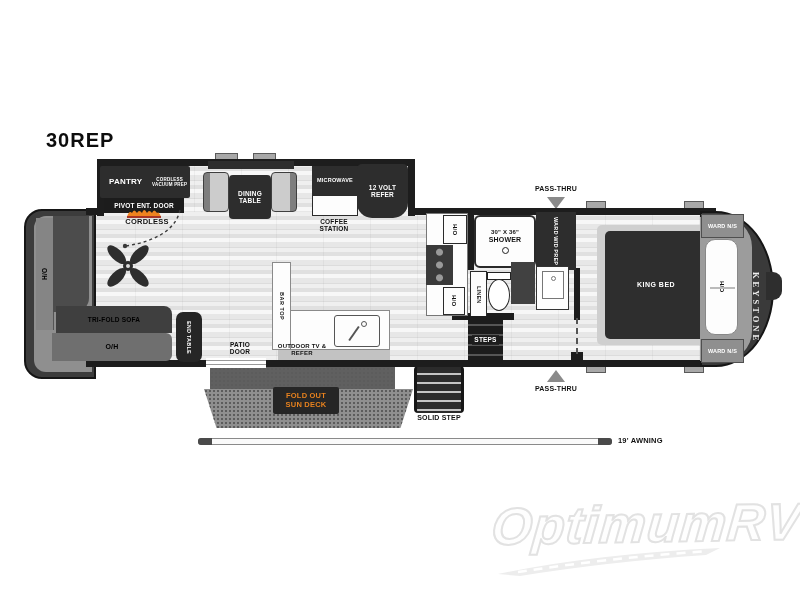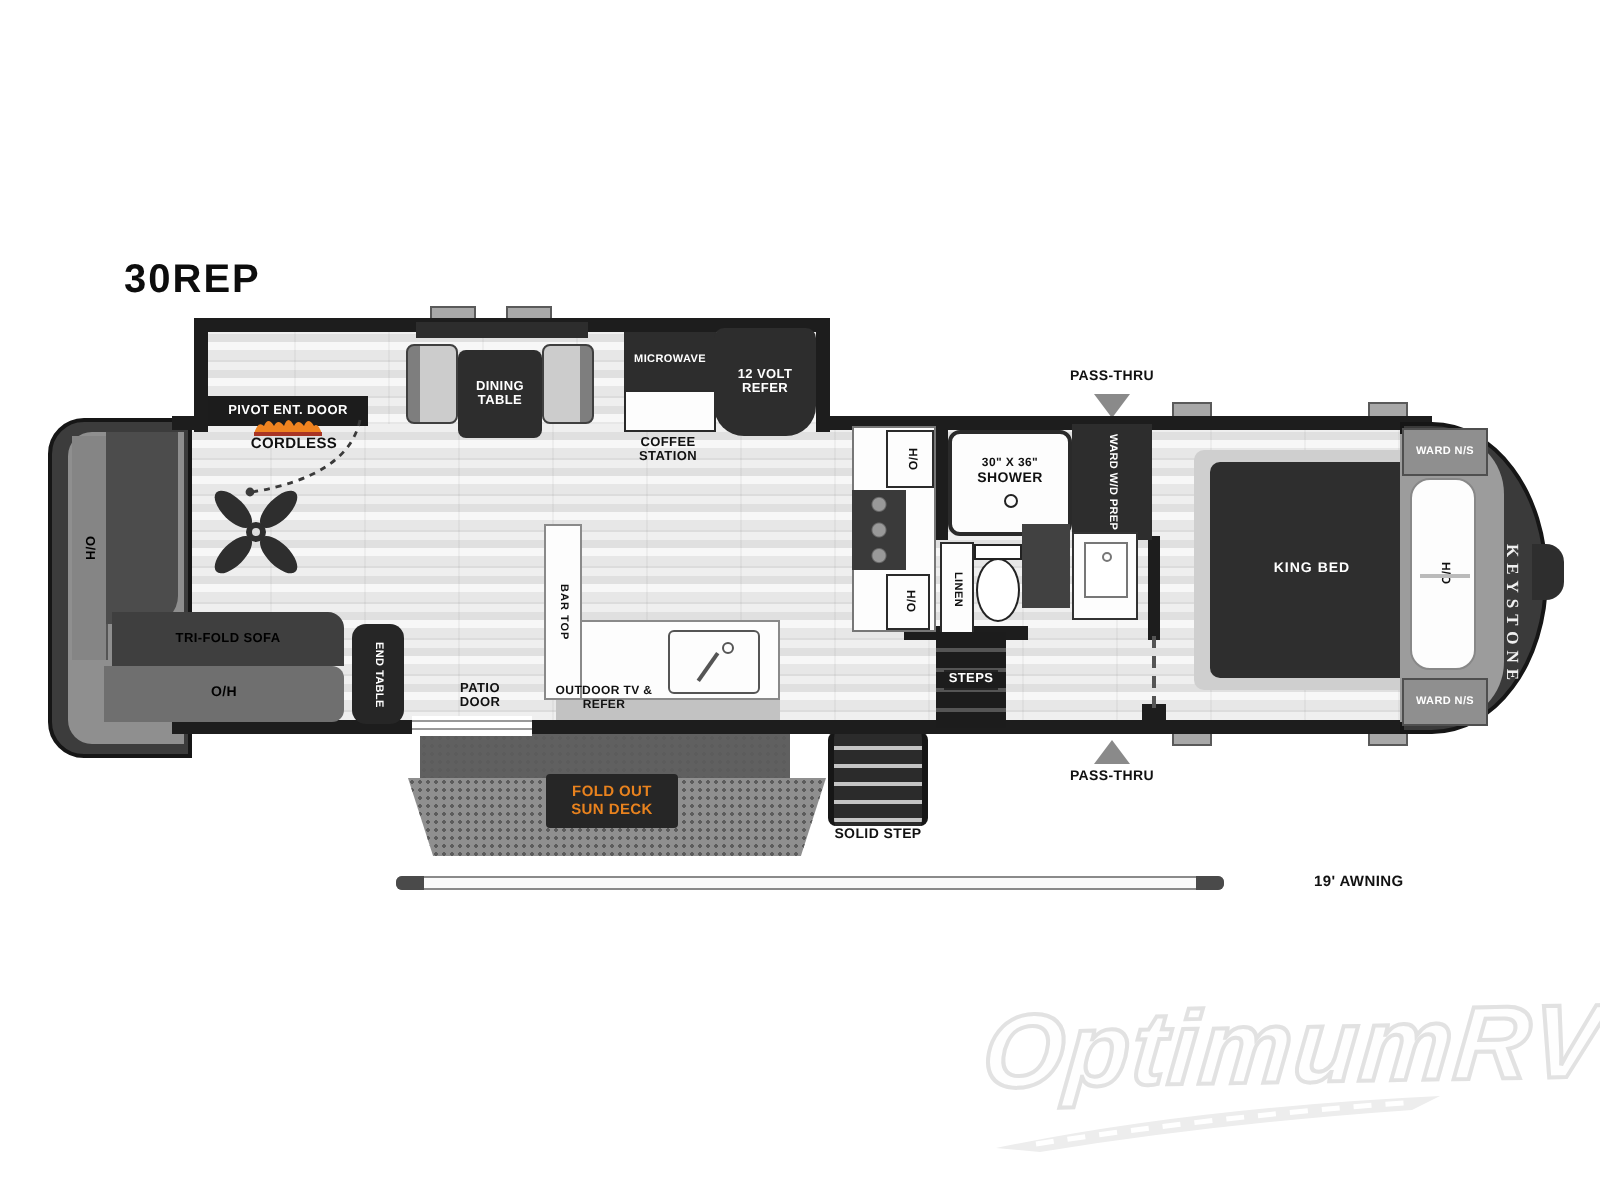--- a/index.html
+++ b/index.html
@@ -13,21 +13,21 @@
       repeating-linear-gradient(180deg,#efefef 0 4px,#e0e0e0 4px 8px,#f7f7f7 8px 12px,#e7e7e7 12px 17px,#dcdcdc 17px 18px);}
   .dark{position:absolute;background:#2d2d2d;color:#fff;z-index:6;}
   .whitebox{position:absolute;background:#fdfdfd;border:1.5px solid #2a2a2a;box-sizing:border-box;z-index:6;}
   .graybox{position:absolute;background:#8f8f8f;color:#fff;border:1px solid #4f4f4f;box-sizing:border-box;z-index:8;}
   .tab{position:absolute;background:#a8a8a8;border:1px solid #5a5a5a;box-sizing:border-box;z-index:4;}
   .lbl{font-weight:bold;text-align:center;line-height:1.15;letter-spacing:.2px;}
   .blk{color:#111;}
   .flex{display:flex;align-items:center;justify-content:center;}
   .v{writing-mode:vertical-rl;}
   .dots{background-image:radial-gradient(#5c5c5c 0.8px, transparent 1px);background-size:4px 4px;}
-  .title{position:absolute;left:46px;top:129px;font-size:20px;font-weight:600;color:#0d0d0d;letter-spacing:1px;z-index:9;margin-left:16px;}
+  .title{position:absolute;left:46px;top:129px;font-size:20px;font-weight:600;color:#0d0d0d;letter-spacing:1px;z-index:9;}
   .watermark{position:absolute;left:492px;top:494px;z-index:0;font-size:52px;font-style:italic;font-weight:800;
     letter-spacing:1px;color:#fefefe;-webkit-text-stroke:2px var(--watermark,#e2e2e2);transform:skewX(-6deg) rotate(-1deg);}
   .deck-label{color:var(--deck-orange,#e8821e);}
   .steps-tex{background:repeating-linear-gradient(180deg,#1c1c1c 0 8px,#555 8px 10px);}
   .stairs{background:repeating-linear-gradient(180deg,#2b2b2b 0 7px,#c4c4c4 7px 9px);
     border-left:3px solid #161616;border-right:3px solid #161616;border-radius:4px;box-sizing:border-box;}
   .bench{position:absolute;border:1px solid #3f3f3f;border-radius:4px;box-sizing:border-box;z-index:6;}
 </style>
 </head>
 <body>
@@ -50,21 +50,21 @@
 
   <div class="abs lbl blk" style="left:530px;top:185px;width:52px;font-size:7px;z-index:3;">PASS-THRU</div>
   <div class="abs" style="left:547px;top:197px;width:0;height:0;border-left:9px solid transparent;border-right:9px solid transparent;border-top:12px solid #8a8a8a;z-index:3;"></div>
 
   <div class="abs" style="left:547px;top:370px;width:0;height:0;border-left:9px solid transparent;border-right:9px solid transparent;border-bottom:12px solid #8a8a8a;z-index:3;"></div>
   <div class="abs lbl blk" style="left:530px;top:385px;width:52px;font-size:7px;z-index:3;">PASS-THRU</div>
 
   <div class="abs" style="left:198px;top:438px;width:414px;height:7px;background:#fafafa;border:1px solid #8a8a8a;border-radius:3px;box-sizing:border-box;z-index:2;"></div>
   <div class="abs" style="left:198px;top:438px;width:14px;height:7px;background:#4a4a4a;border-radius:3px 0 0 3px;z-index:3;"></div>
   <div class="abs" style="left:598px;top:438px;width:14px;height:7px;background:#4a4a4a;border-radius:0 3px 3px 0;z-index:3;"></div>
-  <div class="abs lbl blk" style="left:618px;top:437px;width:64px;font-size:7.5px;text-align:left;z-index:3;margin-left:39px;">19' AWNING</div>
+  <div class="abs lbl blk" style="left:618px;top:437px;width:64px;font-size:7.5px;text-align:left;z-index:3;">19' AWNING</div>
 
   <div class="tab" style="left:215px;top:153px;width:23px;height:8px;"></div>
   <div class="tab" style="left:253px;top:153px;width:23px;height:8px;"></div>
   <div class="tab" style="left:586px;top:201px;width:20px;height:8px;"></div>
   <div class="tab" style="left:684px;top:201px;width:20px;height:8px;"></div>
   <div class="tab" style="left:586px;top:365px;width:20px;height:8px;"></div>
   <div class="tab" style="left:684px;top:365px;width:20px;height:8px;"></div>
 
   <div class="wall" style="left:86px;top:208px;width:18px;height:7px;"></div>
   <div class="wall" style="left:97px;top:159px;width:317px;height:7px;"></div>
@@ -90,20 +90,24 @@
   <div class="abs flex" style="left:56px;top:306px;width:116px;height:27px;background:#3f3f3f;border-radius:0 8px 0 0;z-index:6;">
     <span class="lbl" style="font-size:6.5px;">TRI-FOLD SOFA</span>
   </div>
   <div class="abs flex" style="left:52px;top:333px;width:120px;height:28px;background:#6f6f6f;border-radius:0 6px 6px 0;z-index:6;">
     <span class="lbl" style="font-size:7px;">O/H</span>
   </div>
   <div class="abs flex" style="left:176px;top:312px;width:26px;height:50px;background:#262626;border-radius:7px;z-index:6;">
     <span class="lbl v" style="font-size:5.5px;color:#fff;">END TABLE</span>
   </div>
 
+  <div class="dark" style="left:100px;top:166px;width:90px;height:32px;border-radius:2px;display:flex;align-items:center;">
+    <span class="lbl" style="font-size:8px;flex:1.4;">PANTRY</span>
+    <span class="lbl" style="font-size:4.5px;flex:1;padding-right:2px;">CORDLESS VACUUM PREP</span>
+  </div>
   <div class="abs flex" style="left:104px;top:198px;width:80px;height:15px;background:#1c1c1c;z-index:6;">
     <span class="lbl" style="font-size:6.5px;color:#fff;">PIVOT ENT. DOOR</span>
   </div>
   <svg class="abs" style="left:126px;top:206px;z-index:8;color:var(--flame,#ef8320);" width="36" height="12" viewBox="0 0 36 12">
     <path d="M1 11 Q3 4 6 7 Q8 2 11 7 Q13 3 16 7 Q18 1 21 7 Q23 3 26 7 Q28 2 31 7 Q33 5 35 11 Z" fill="currentColor"></path>
     <rect x="1" y="10" width="34" height="2" fill="#a83424"></rect>
   </svg>
   <div class="abs lbl blk" style="left:119px;top:218px;width:56px;font-size:7.5px;z-index:8;">CORDLESS</div>
   <svg class="abs" style="left:118px;top:208px;z-index:6;" width="66" height="42" viewBox="0 0 66 42">
     <path d="M62 2 Q56 30 8 38" fill="none" stroke="#3a3a3a" stroke-width="1.4" stroke-dasharray="3 3"></path>

